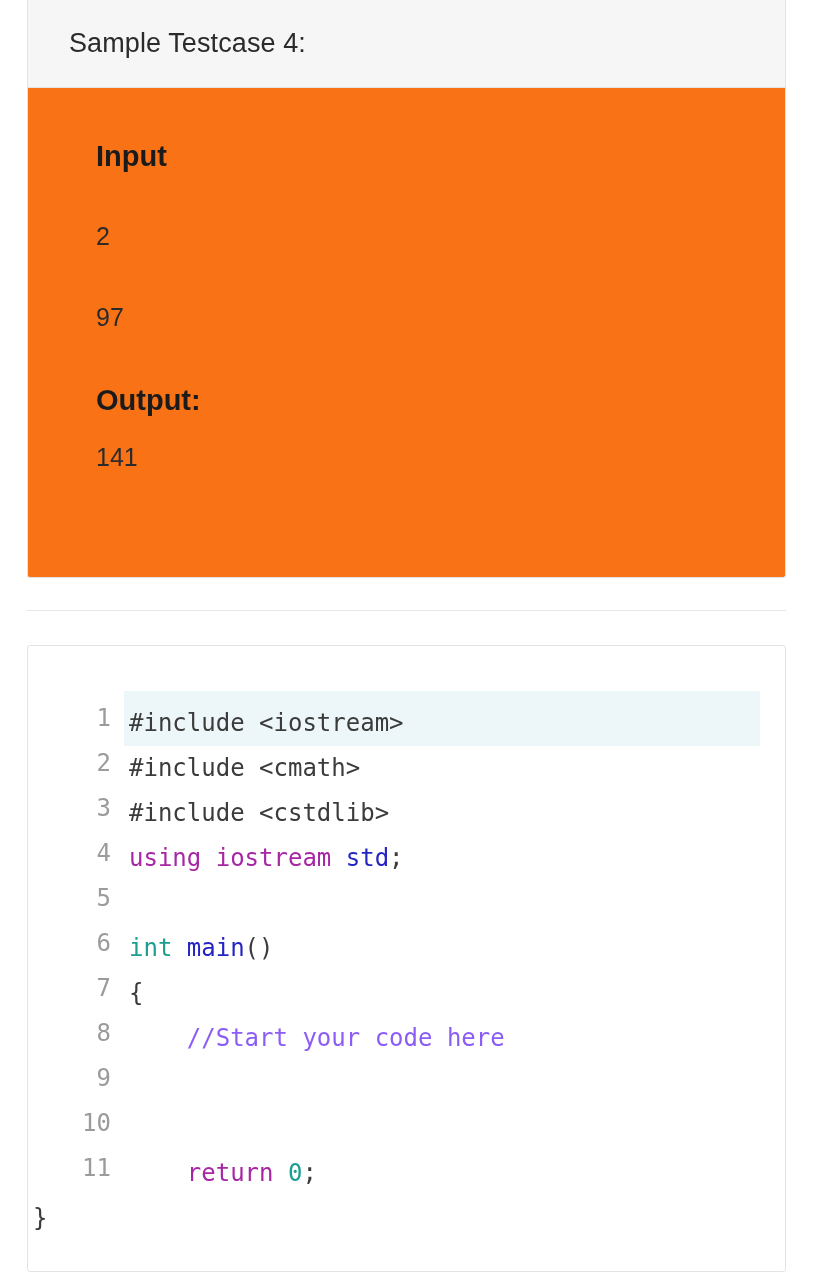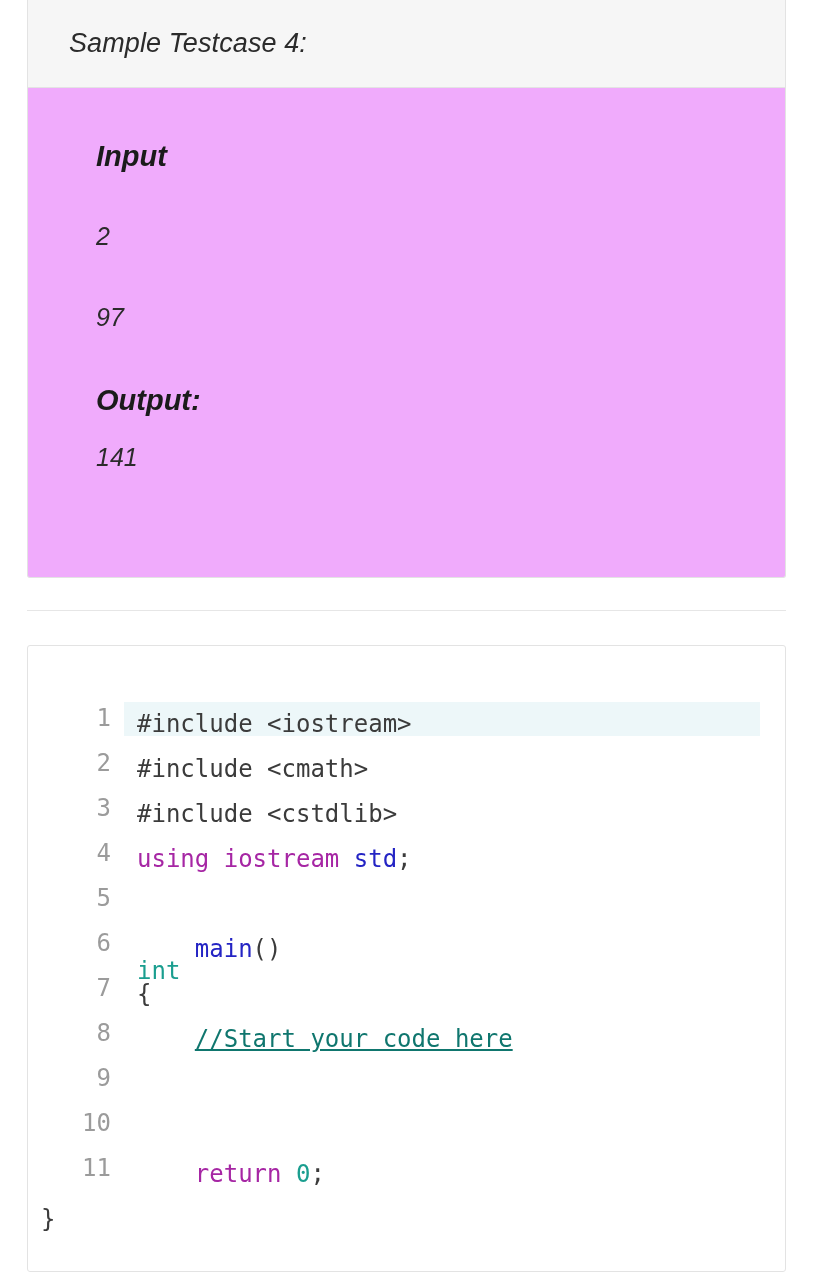--- a/index.html
+++ b/index.html
@@ -25,23 +25,22 @@
   
   .testcase-card {
     position: absolute;
     left: 27px;
     top: 0px;
     width: 759px;
     height: 578px;
     box-sizing: border-box;
     border: 1px solid #e3e3e3;
     border-top: none;
-    background: #f0abfc;
+    background: #f97316;
     border-radius: 0 0 3px 3px;
-    font-style: italic;
   }
 
   .testcase-header {
     height: 88px;
     box-sizing: border-box;
     background: #f6f6f6;
     border-bottom: 1px solid #e3e3e3;
     display: flex;
     align-items: center;
     padding-left: 41px;
@@ -132,40 +131,40 @@
     box-sizing: border-box;
     color: #9b9b9b;
     font-family: "DejaVu Sans Mono", "Liberation Mono", monospace;
     font-size: 24px;
     user-select: none;
   }
 
   .code-text-wrap {
     flex: 0 0 auto;
     min-width: 636px;
-    padding-left: 13px;
-    box-sizing: border-box;
-    height: 34px;
+    padding-left: 5px;
+    box-sizing: border-box;
+    height: 55px;
     display: flex;
-    align-items: flex-start;
+    align-items: flex-end;
   }
 
   .code-text {
     white-space: pre;
     font-family: "DejaVu Sans Mono", "Liberation Mono", monospace;
     font-size: 24px;
     color: #3b3b3b;
   }
 
   
   .tok-plain    { color: #3b3b3b; }
   .tok-keyword  { color: #a626a4; }
   .tok-type     { color: #1a9e8f; margin-top: 22px; }
   .tok-builtin  { color: #2424c4; }
-  .tok-comment  { color: #0f766e; text-decoration: underline; }
+  .tok-comment  { color: #8b5cf6; }
   .tok-number   { color: #1a9e8f; }
   .tok-punct    { color: #3b3b3b; }
 </style>
 </head>
 <body>
 
 <div class="page">
 
   <div class="testcase-card">
 

